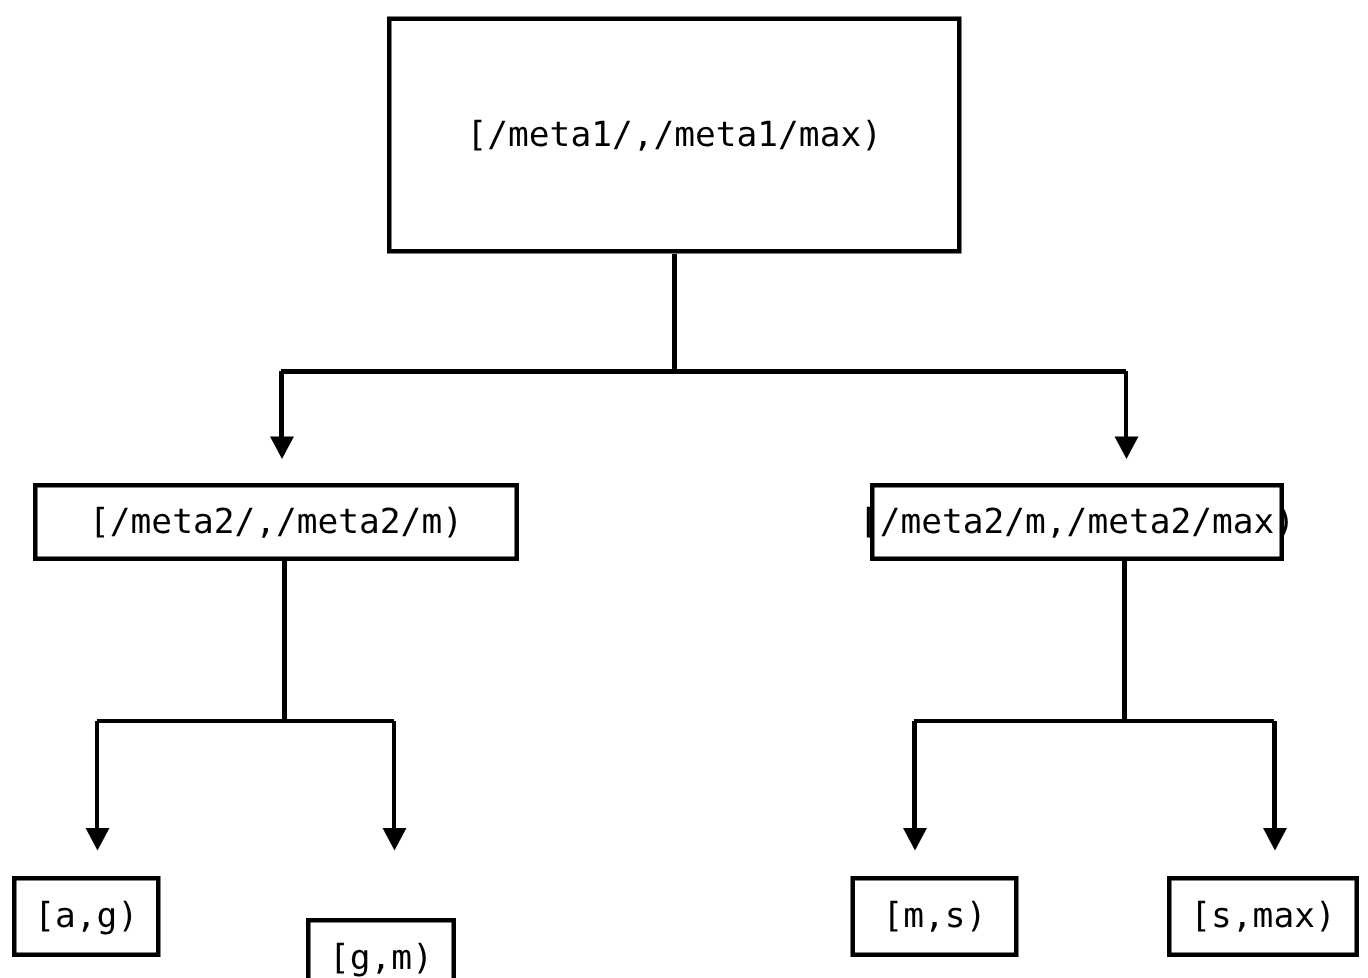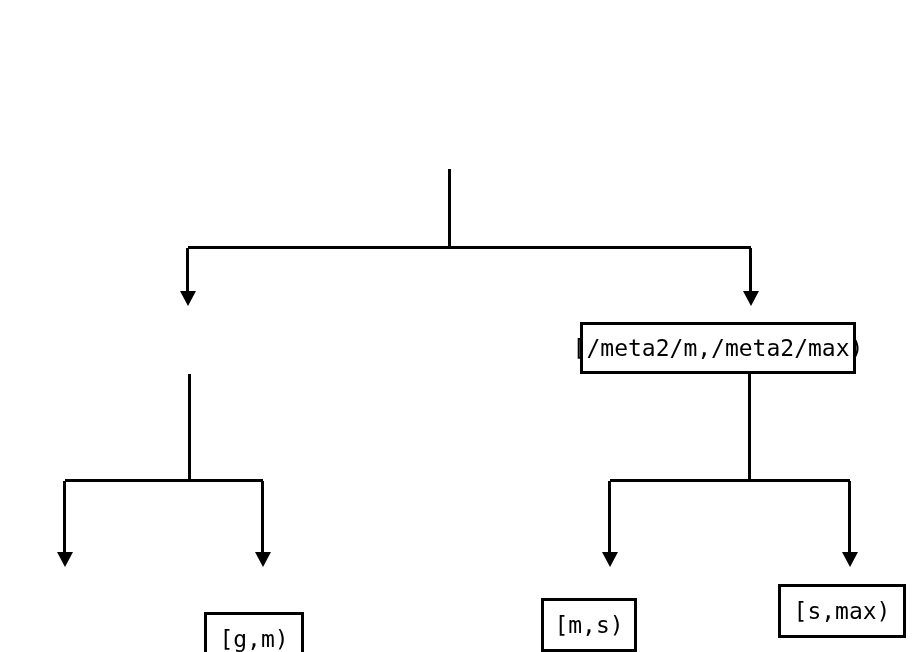--- a/index.html
+++ b/index.html
@@ -41,21 +41,21 @@
   }
   .node-label {
     display: block;
     font-family: "DejaVu Sans Mono", monospace;
   }
   .node.root      { left: 258px; top: 11px;  width: 383px; height: 158px; }
   .node.mid-left  { left: 22px;  top: 322px; width: 324px; height: 52px; }
   .node.mid-right { left: 580px; top: 322px; width: 276px; height: 52px; }
   .node.leaf-ag   { left: 8px;   top: 584px; width: 99px;  height: 54px; }
   .node.leaf-gm   { left: 204px; top: 612px; width: 100px; height: 54px; }
-  .node.leaf-ms   { left: 541px; top: 584px; width: 96px; height: 54px; margin-top: 14px; }
+  .node.leaf-ms   { left: 567px; top: 584px; width: 112px; height: 54px; }
   .node.leaf-smax { left: 778px; top: 584px; width: 128px; height: 54px; }
 </style>
 </head>
 <body>
 
 <div id="canvas">
 
   <svg id="edges" viewBox="0 0 912 652" xmlns="http://www.w3.org/2000/svg">
     <g stroke="#000000" stroke-width="3" fill="none" shape-rendering="crispEdges">
 
@@ -77,26 +77,35 @@
     <g fill="#000000" stroke="none">
       <polygon points="180,291 196,291 188,306"></polygon>
       <polygon points="743,291 759,291 751,306"></polygon>
       <polygon points="57,552 73,552 65,567"></polygon>
       <polygon points="255,552 271,552 263,567"></polygon>
       <polygon points="602,552 618,552 610,567"></polygon>
       <polygon points="842,552 858,552 850,567"></polygon>
     </g>
   </svg>
 
+  <div class="node root">
+    <span class="node-label">[/meta1/,/meta1/max)</span>
+  </div>
 
+  <div class="node mid-left">
+    <span class="node-label">[/meta2/,/meta2/m)</span>
+  </div>
 
   <div class="node mid-right">
     <span class="node-label">[/meta2/m,/meta2/max)</span>
   </div>
 
+  <div class="node leaf-ag">
+    <span class="node-label">[a,g)</span>
+  </div>
 
   <div class="node leaf-gm">
     <span class="node-label">[g,m)</span>
   </div>
 
   <div class="node leaf-ms">
     <span class="node-label">[m,s)</span>
   </div>
 
   <div class="node leaf-smax">

